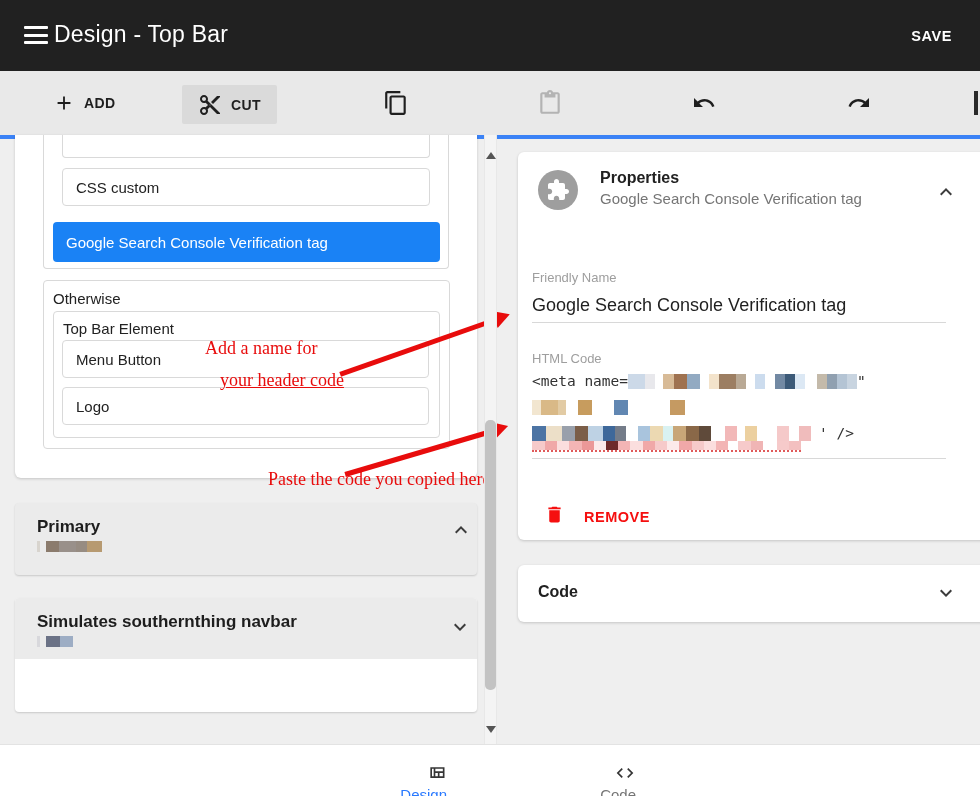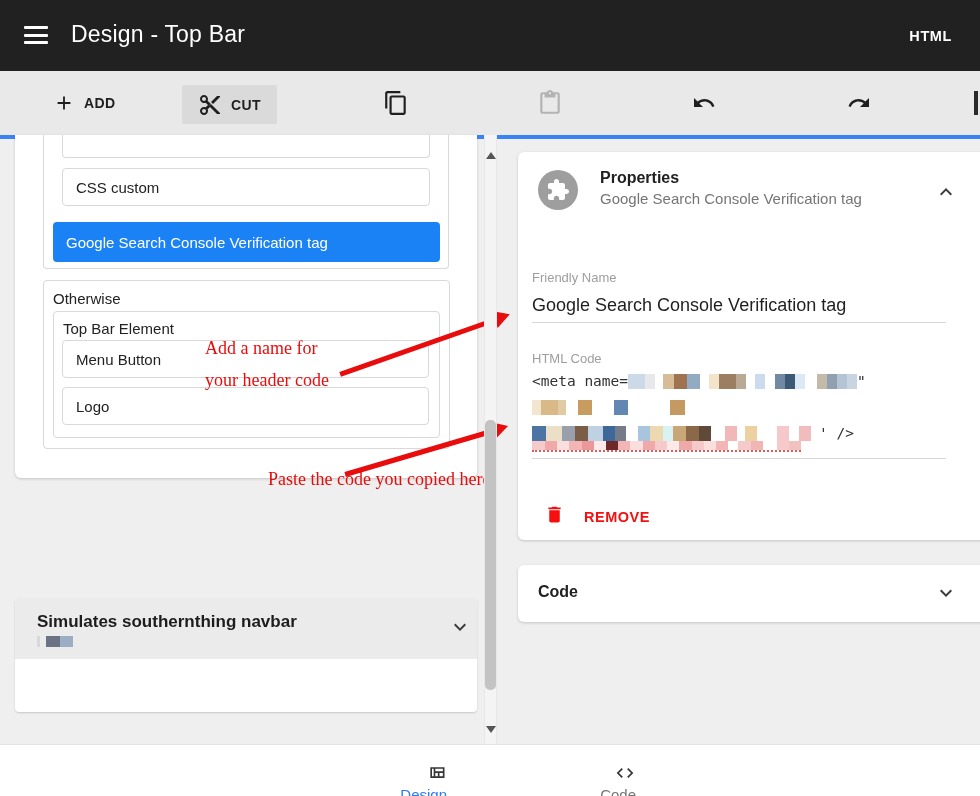--- a/index.html
+++ b/index.html
@@ -4,21 +4,21 @@
 <style>
   html,body{margin:0;padding:0;background:#efefef;}
   .screen{position:relative;width:980px;height:796px;overflow:hidden;background:#efefef;
           font-family:"Liberation Sans",sans-serif;color:#212121;}
   .abs{position:absolute;}
 
   
   .appbar{left:0;top:0;width:980px;height:71px;background:#212121;}
   .hamburger{left:24px;top:26px;width:24px;height:18px;cursor:pointer;}
   .hamburger i{display:block;height:3px;background:#fff;margin-bottom:4.5px;border-radius:1px;}
-  .appbar-title{left:71px;top:21px;font-size:23px;color:#fff;font-weight:400;letter-spacing:.2px;}
+  .appbar-title{left:54px;top:21px;font-size:23px;color:#fff;font-weight:400;letter-spacing:.2px;}
   .save-btn{right:28px;top:28px;font-size:14.5px;font-weight:700;color:#fff;letter-spacing:.6px;cursor:pointer;}
 
   
   .toolbar{left:0;top:71px;width:980px;height:64px;background:#e9e9e9;border-bottom:4px solid #3b82f6;}
   .tb-item{position:absolute;display:flex;align-items:center;gap:9px;height:40px;top:12px;}
   .tb-label{font-size:14px;font-weight:700;color:#1f1f1f;letter-spacing:.4px;}
   .tb-icon svg{display:block;}
   .cut-btn{background:#dadada;border-radius:2px;padding:0 16px;height:39px;top:14px;}
   .bars-partial i{display:inline-block;width:3.5px;height:24px;background:#2a2a2a;margin-left:3px;}
 
@@ -91,21 +91,21 @@
 
 <div class="screen">
 
   <div class="abs appbar">
     <div class="abs hamburger">
         <i></i>
         <i></i>
         <i style="margin-bottom:0"></i>
       </div>
     <div class="abs appbar-title">Design - Top Bar</div>
-    <div class="abs save-btn">HTML</div>
+    <div class="abs save-btn">SAVE</div>
   </div>
 
   <div class="abs toolbar">
     <div class="tb-item" style="left:53px;">
       <span class="tb-icon">
         <svg width="22" height="22" viewBox="0 0 24 24">
             <path fill="#1f1f1f" d="M19 13h-6v6h-2v-6H5v-2h6V5h2v6h6v2z"></path>
           </svg>
       </span>
       <span class="tb-label">ADD</span>
@@ -167,31 +167,47 @@
   <div class="group" style="left:53px;top:311px;width:385px;height:125px;"></div>
   <div class="group-label" style="left:63px;top:320px;">Top Bar Element</div>
   <div class="box" style="left:62px;top:340px;width:367px;height:38px;">
     <span>Menu Button</span>
   </div>
   <div class="box" style="left:62px;top:387px;width:367px;height:38px;">
     <span>Logo</span>
   </div>
 
   <div class="note" style="left:205px;top:338px;">Add a name for</div>
-  <div class="note" style="left:205px;top:370px;">your header code</div>
+  <div class="note" style="left:220px;top:370px;text-decoration:underline;">your header code</div>
   <div class="note" style="left:268px;top:469px;">Paste the code you copied here</div>
   <div class="note-arrow" style="left:340px;top:365px;width:180px;transform:rotate(-19.4deg);">
     <div class="arrow-line"></div>
       <div class="arrow-head"></div>
   </div>
   <div class="note-arrow" style="left:345px;top:465px;width:170px;transform:rotate(-16.4deg);">
     <div class="arrow-line"></div>
       <div class="arrow-head"></div>
   </div>
 
+  <div class="gray-card" style="top:503px;height:72px;">
+    <div class="title">Primary</div>
+    <div class="blur-row blur-sm" style="position:absolute;left:22px;top:38px;">
+        <span style="width: 3px; background: rgb(216, 212, 206);"></span>
+        <span style="width: 6px; background: transparent;"></span>
+        <span style="width: 13px; background: rgb(139, 123, 109);"></span>
+        <span style="width: 17px; background: rgb(153, 144, 138);"></span>
+        <span style="width: 11px; background: rgb(151, 140, 130);"></span>
+        <span style="width: 15px; background: rgb(183, 154, 113);"></span>
+      </div>
+    <div class="chev" style="left:434px;top:15px;">
+      <svg width="24" height="24" viewBox="0 0 24 24">
+          <path d="M7.41 15.41 12 10.83l4.59 4.58L18 14l-6-6-6 6z"></path>
+        </svg>
+    </div>
+  </div>
 
   <div class="gray-card" style="top:598px;height:114px;background:#fff;">
     <div style="position:absolute;left:0;top:0;width:100%;height:61px;background:#ebebeb;border-radius:4px 4px 0 0;"></div>
     <div class="title">Simulates southernthing navbar</div>
     <div class="blur-row blur-sm" style="position:absolute;left:22px;top:38px;">
         <span style="width: 3px; background: rgb(216, 216, 220);"></span>
         <span style="width: 6px; background: transparent;"></span>
         <span style="width: 14px; background: rgb(107, 114, 134);"></span>
         <span style="width: 13px; background: rgb(157, 173, 196);"></span>
       </div>

